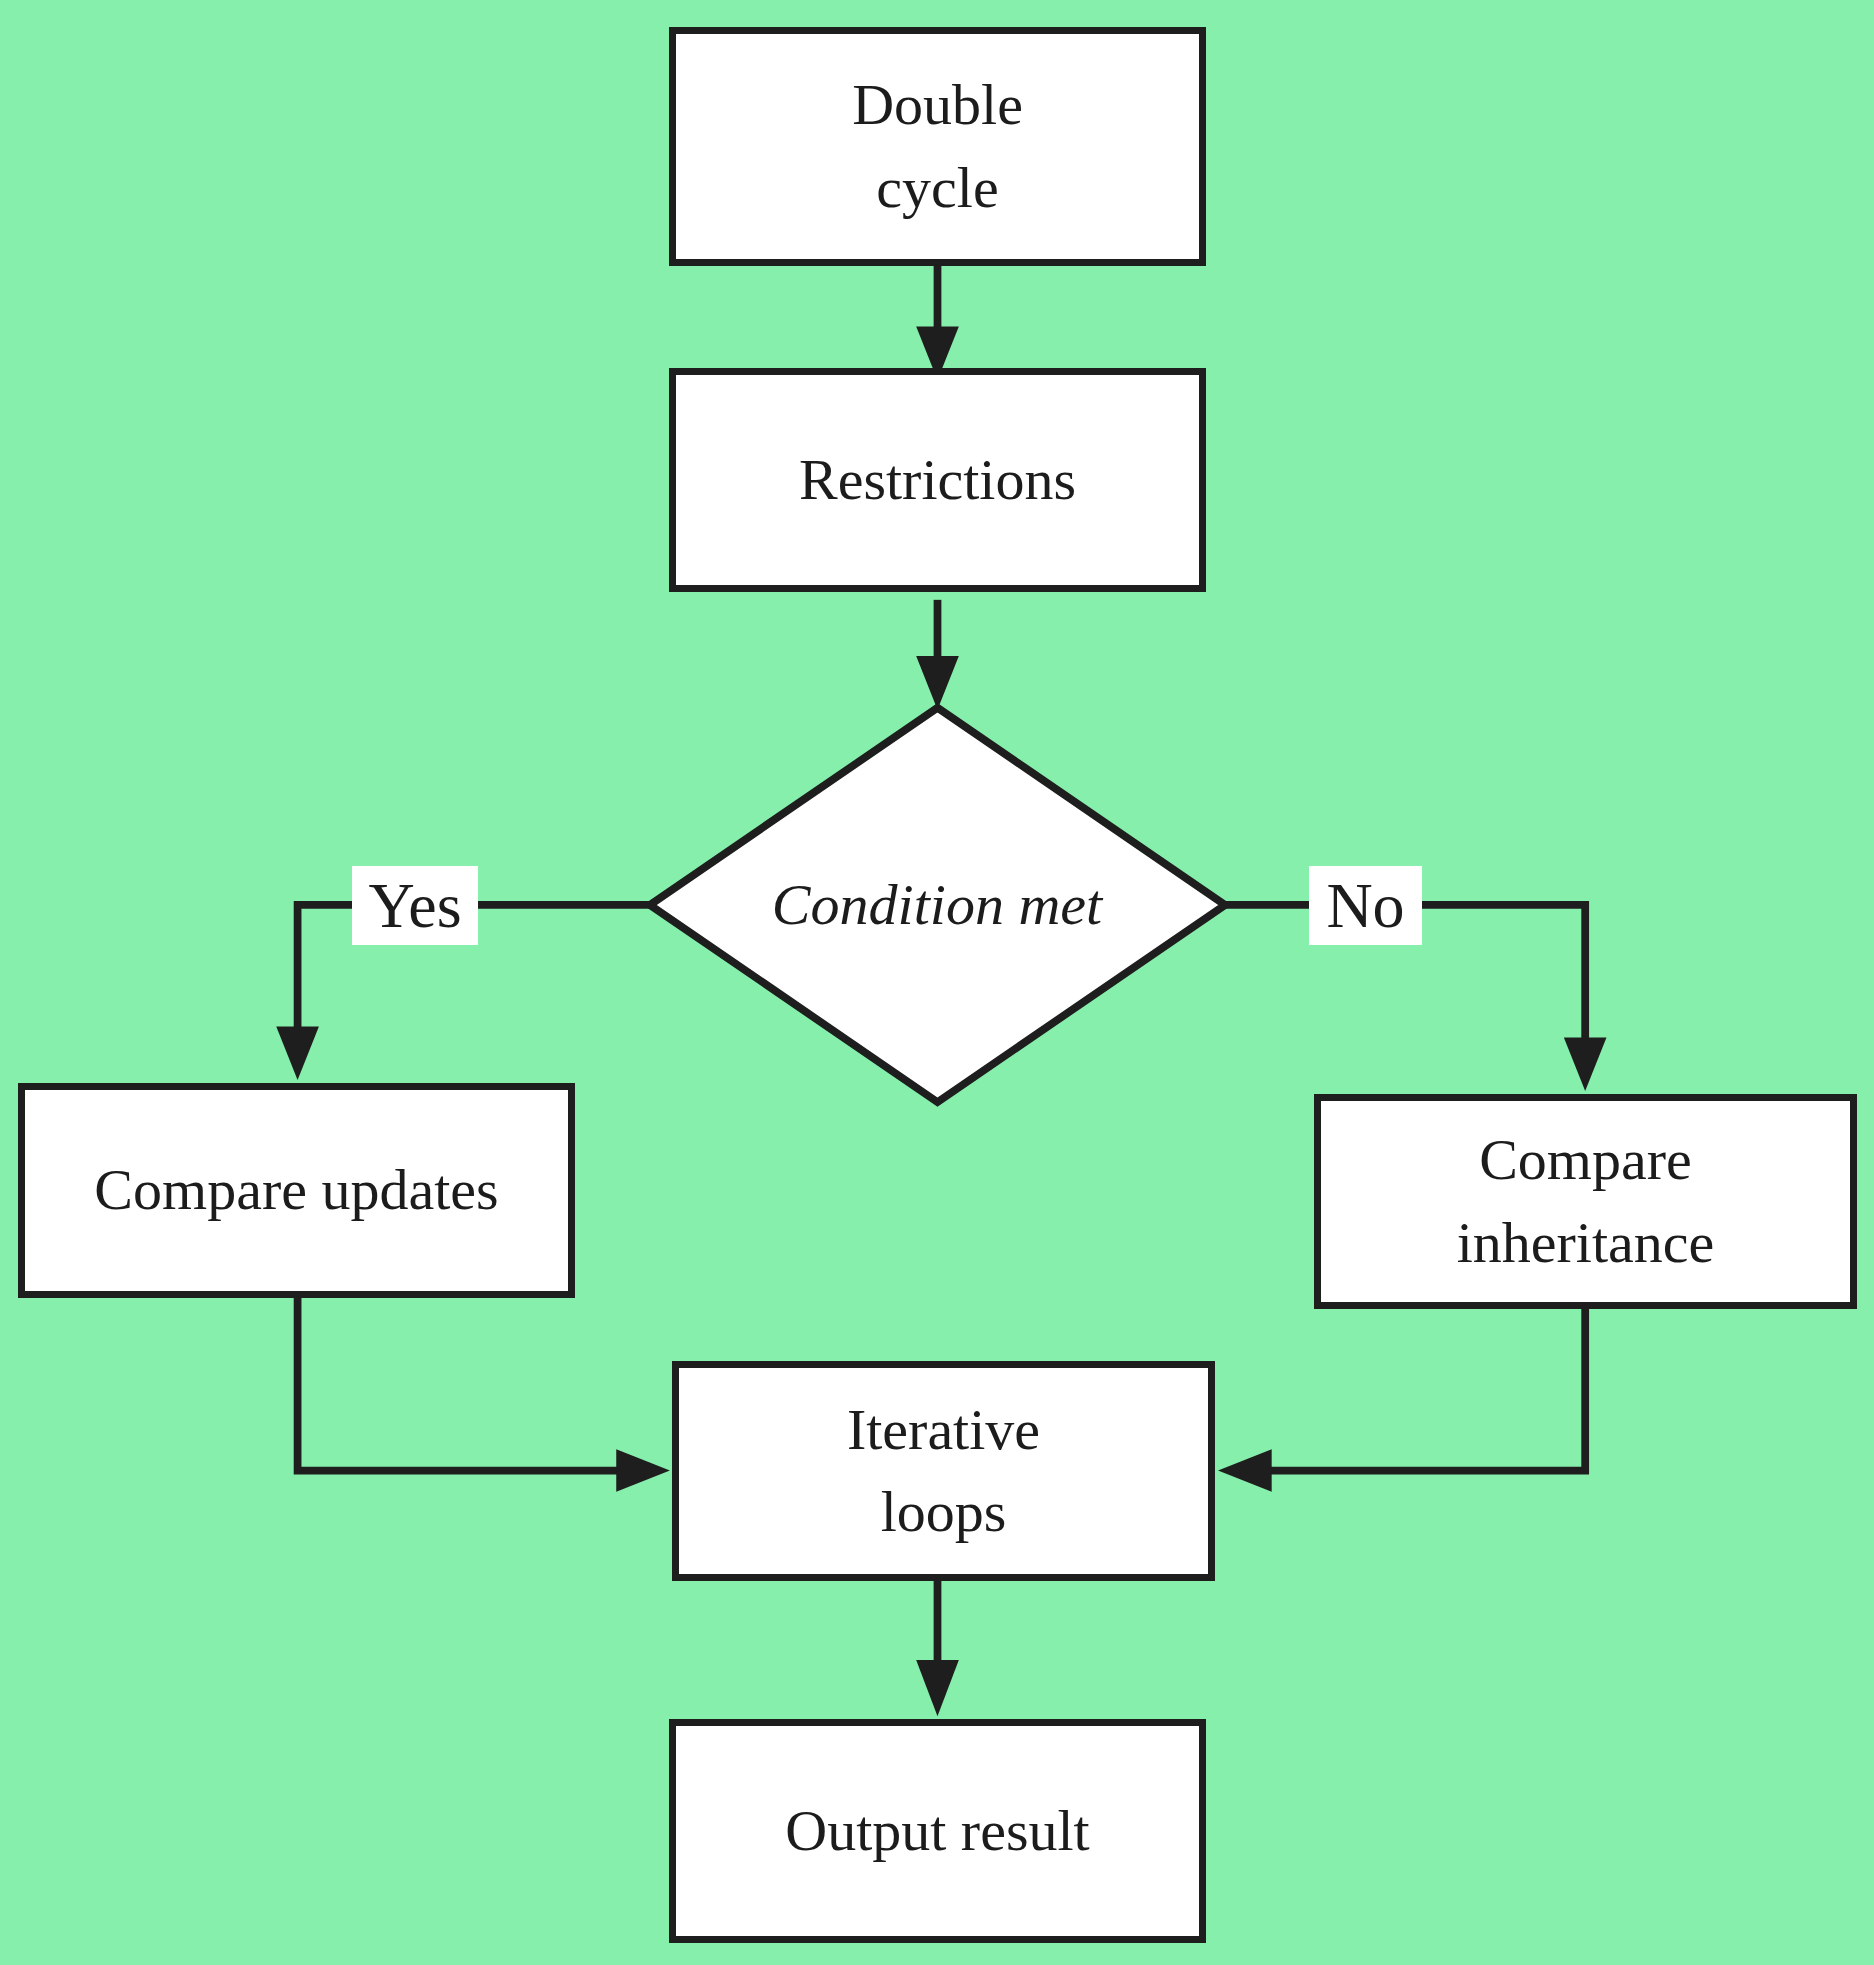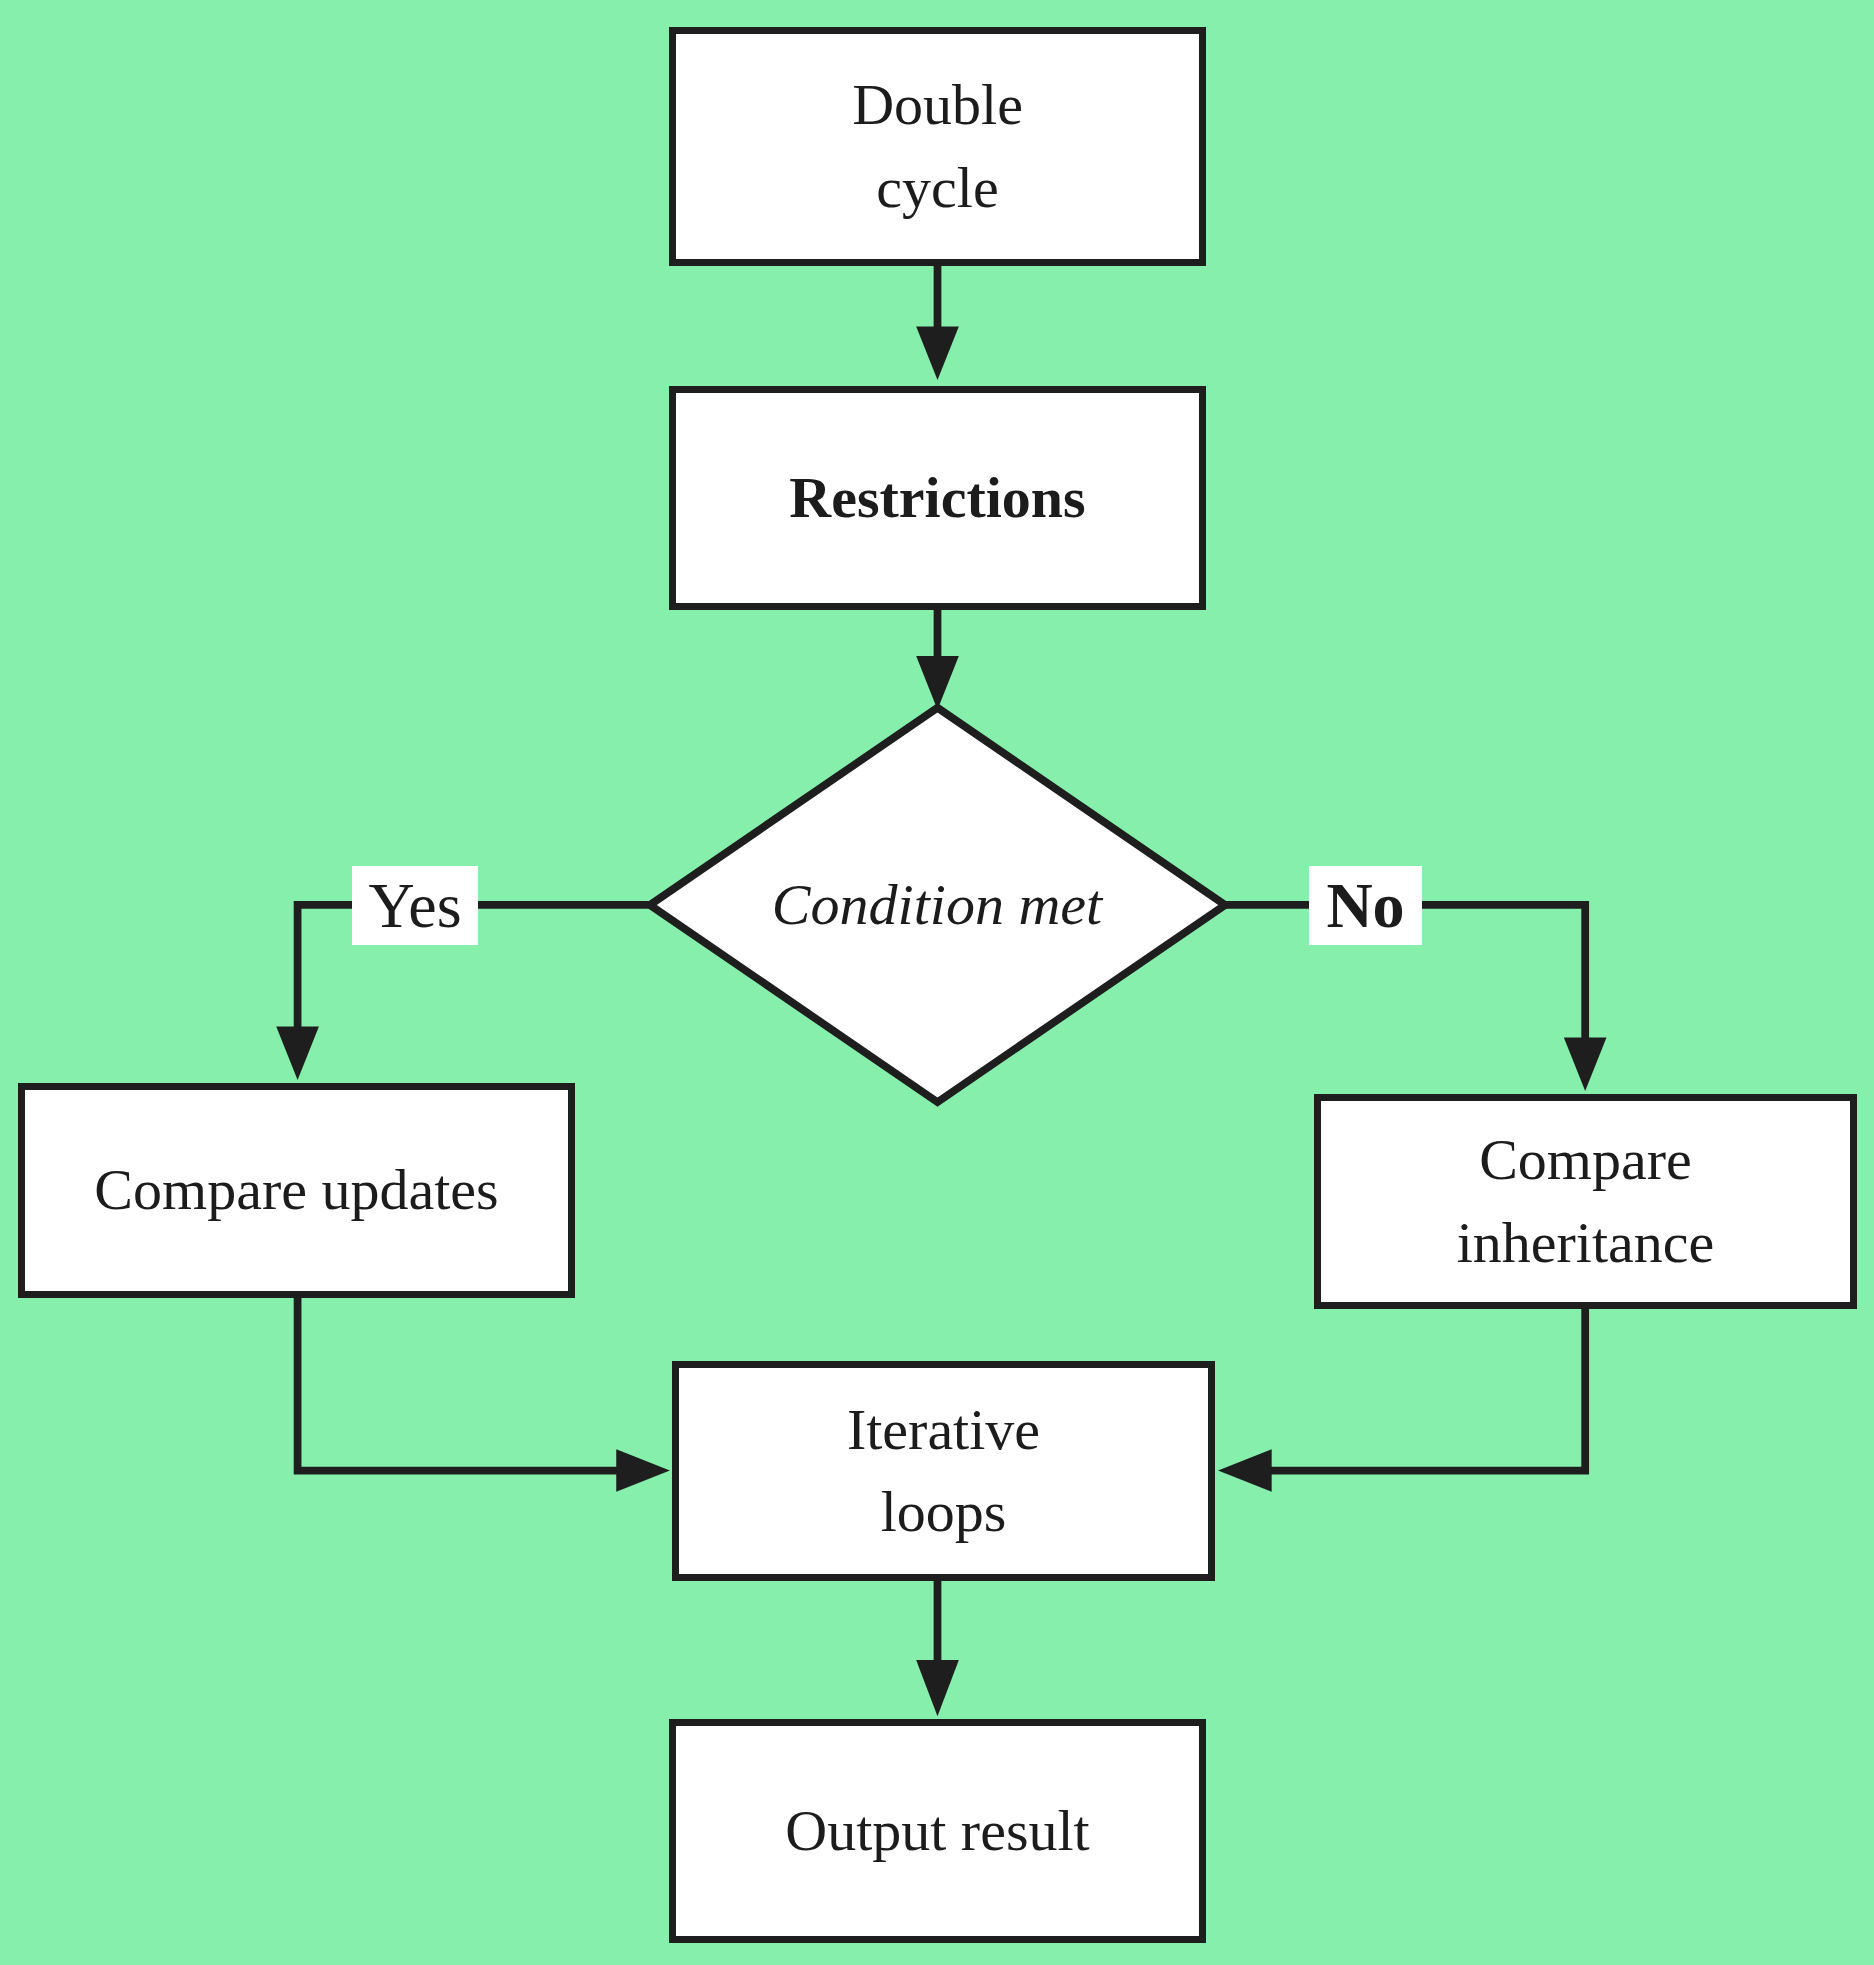--- a/index.html
+++ b/index.html
@@ -48,28 +48,28 @@
     position: absolute;
     display: flex;
     align-items: center;
     justify-content: center;
     background: #ffffff;
     font-size: 64px;
     line-height: 1;
   }
   
   #node-double-cycle       { left: 669px; top: 27px;   width: 537px; height: 239px; }
-  #node-restrictions       { left: 669px; top: 386px;  width: 537px; height: 224px; font-weight: bold; }
+  #node-restrictions       { left: 669px; top: 368px;  width: 537px; height: 224px; }
   #node-compare-updates    { left: 18px;   top: 1083px; width: 557px; height: 215px; }
   #node-original-inheritance { left: 1314px; top: 1094px; width: 543px; height: 215px; }
   #node-iterative-loops    { left: 672px; top: 1361px; width: 543px; height: 220px; }
   #node-output-result      { left: 669px; top: 1719px; width: 537px; height: 224px; }
   #label-condition-met     { left: 685px; top: 847px; width: 504px; height: 116px; }
   #edge-label-yes          { left: 352px;  top: 866px; width: 126px; height: 79px; }
-  #edge-label-no           { left: 1309px; top: 866px; width: 113px; height: 79px; font-weight: bold; }
+  #edge-label-no           { left: 1309px; top: 866px; width: 113px; height: 79px; }
 </style>
 </head>
 <body>
 
 <div class="canvas">
 
   <svg class="layer" width="1875" height="1965" viewBox="0 0 2900 3040">
 
     <g>
       <line x1="1450" y1="408" x2="1450" y2="515" stroke="#1e1e1e" stroke-width="12"></line>

